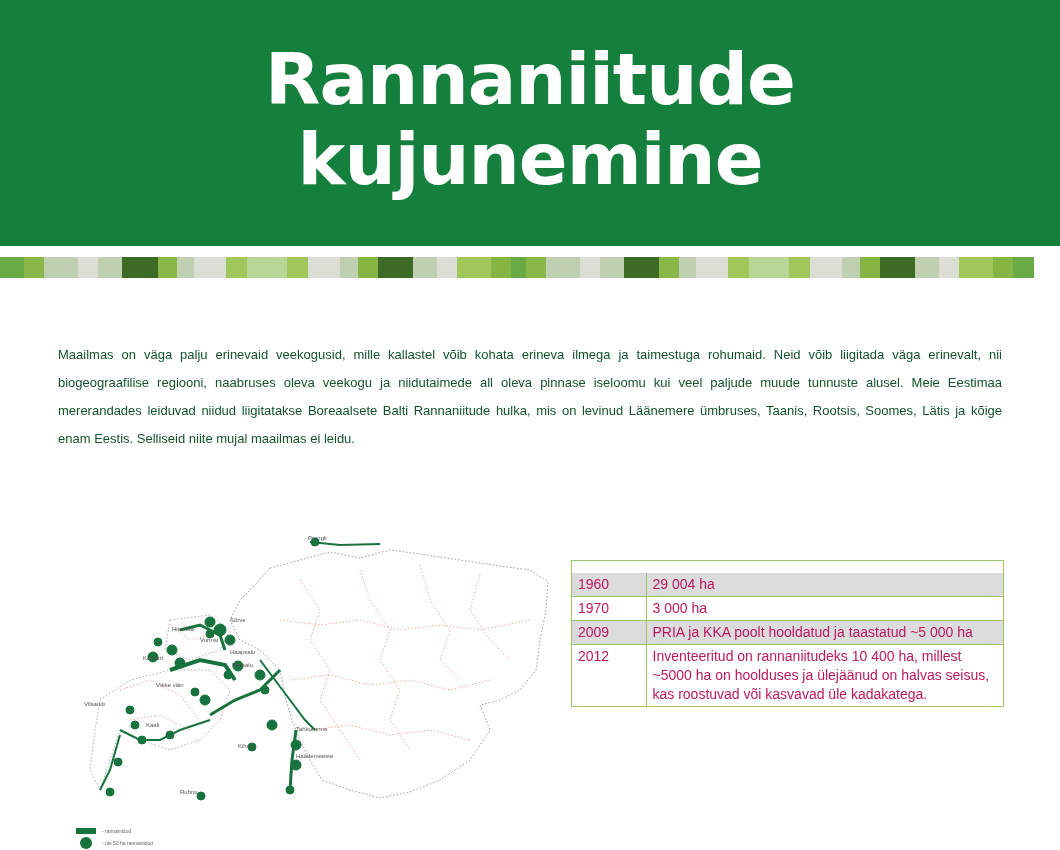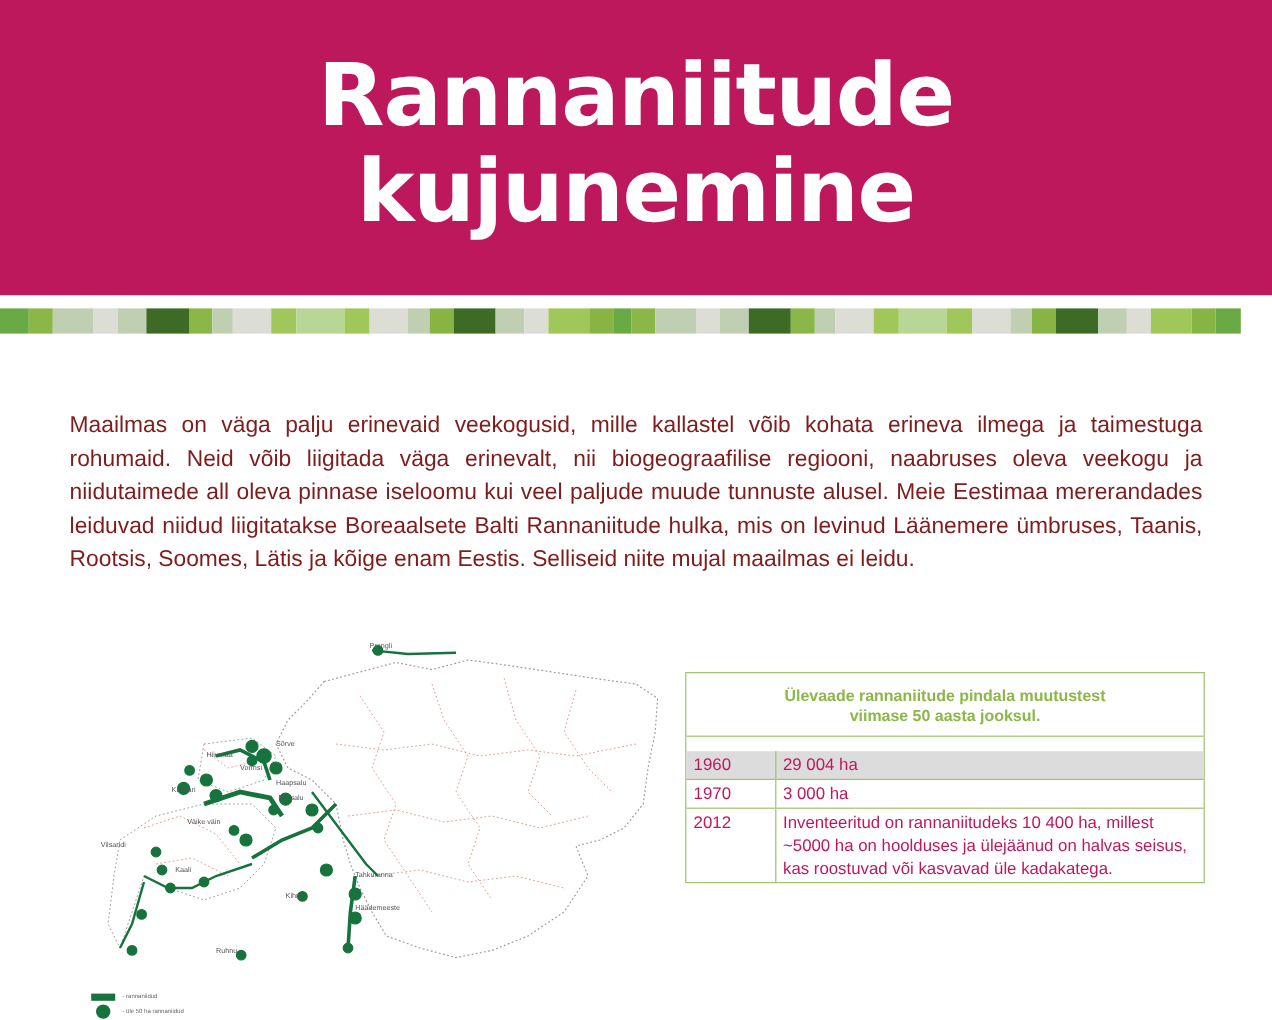--- a/index.html
+++ b/index.html
@@ -1,39 +1,39 @@
 <!DOCTYPE html>
 <html><head>
 <meta charset="utf-8">
 <style>
   * { box-sizing: border-box; margin: 0; padding: 0; }
   html, body { width: 1060px; height: 850px; background: #ffffff; overflow: hidden; }
   body { font-family: "Liberation Sans", "DejaVu Sans", sans-serif; color: #231f20; position: relative; }
 
   .header {
     position: absolute; left: 0; top: 0; width: 1060px; height: 246px;
-    background: #be185d;
+    background: #15803d;
     display: flex; flex-direction: column; align-items: center; justify-content: center;
   }
   .header h1 {
     color: #ffffff; font-family: "DejaVu Sans", sans-serif; font-weight: bold;
     font-size: 72px; line-height: 80px; text-align: center; letter-spacing: -1px;
     margin-top: -8px;
   }
 
   .stripe {
     position: absolute; left: 0; top: 257px; width: 1060px; height: 21px;
     display: flex;
   }
   .stripe span { display: block; height: 100%; }
 
   .intro {
     position: absolute; left: 58px; top: 341px; width: 944px;
-    font-family: "Liberation Sans", sans-serif; font-size: 19px; line-height: 28px;
-    text-align: justify; color: #7f1d1d;
+    font-family: "Liberation Sans", sans-serif; font-size: 13px; line-height: 28px;
+    text-align: justify; color: #14532d;
   }
 
   .map {
     position: absolute; left: 60px; top: 530px; width: 500px; height: 320px;
   }
   .map svg { width: 100%; height: 100%; display: block; }
   .map-label { font-family: "Liberation Sans", sans-serif; font-size: 6px; fill: #555; }
 
   .legend { position: absolute; left: 76px; top: 825px; font-size: 5px; color: #666; }
   .legend-row { display: flex; align-items: center; height: 12px; gap: 6px; }
@@ -194,33 +194,33 @@
     <span class="legend-rect"></span>
     <span>- rannaniidud</span>
   </div>
   <div class="legend-row">
     <span class="legend-dot"></span>
     <span>- üle 50 ha rannaniidud</span>
   </div>
 </div>
 
 <div class="table-box">
-  <div class="table-title">
-    <span>Ülevaade rannaniitude pindala muutustest</span><br>
-    <span>viimase 50 aasta jooksul.</span>
-  </div>
   <table>
     <tbody id="table-body">
         <tr class="shade">
           <td class="year">1960</td>
           <td>29 004 ha</td>
         </tr>
         <tr>
           <td class="year">1970</td>
           <td>3 000 ha</td>
         </tr>
+        <tr class="shade">
+          <td class="year">2009</td>
+          <td>PRIA ja KKA poolt hooldatud ja taastatud ~5 000 ha</td>
+        </tr>
         <tr>
           <td class="year">2012</td>
           <td>Inventeeritud on rannaniitudeks 10 400 ha, millest ~5000 ha on hoolduses ja ülejäänud on halvas seisus, kas roostuvad või kasvavad üle kadakatega.</td>
         </tr>
       </tbody>
   </table>
 </div>
 
 </body></html>

